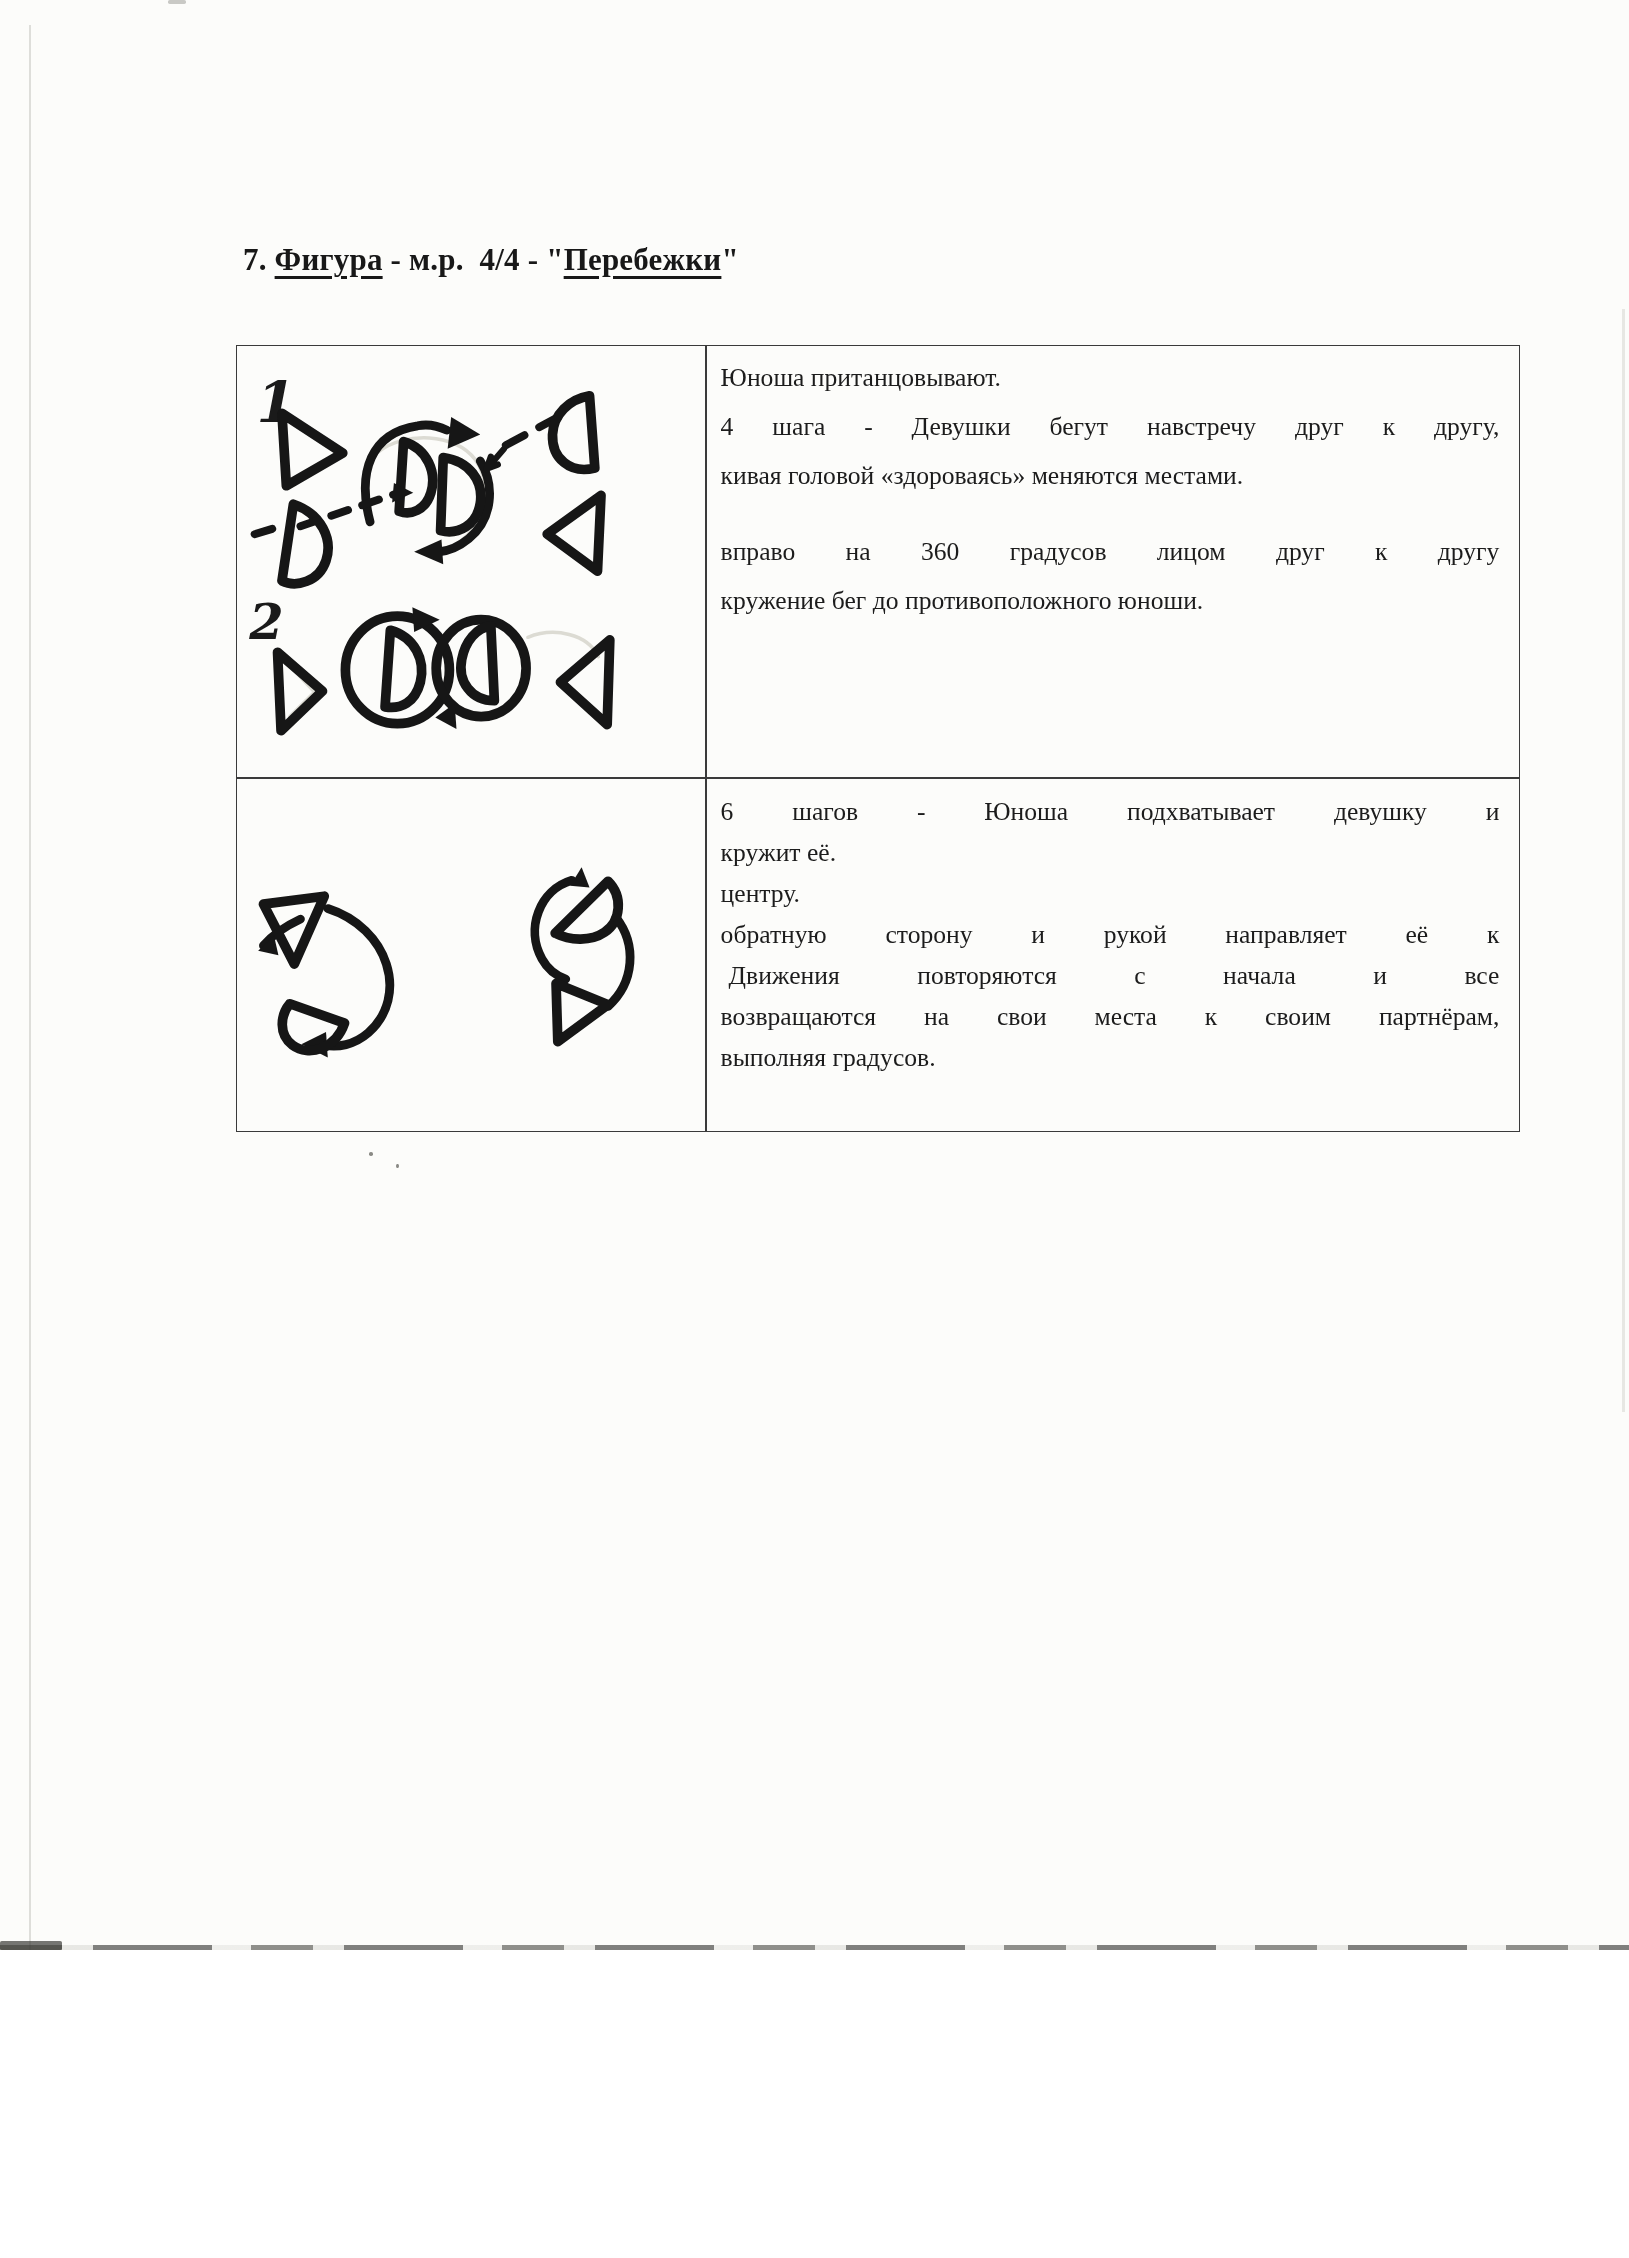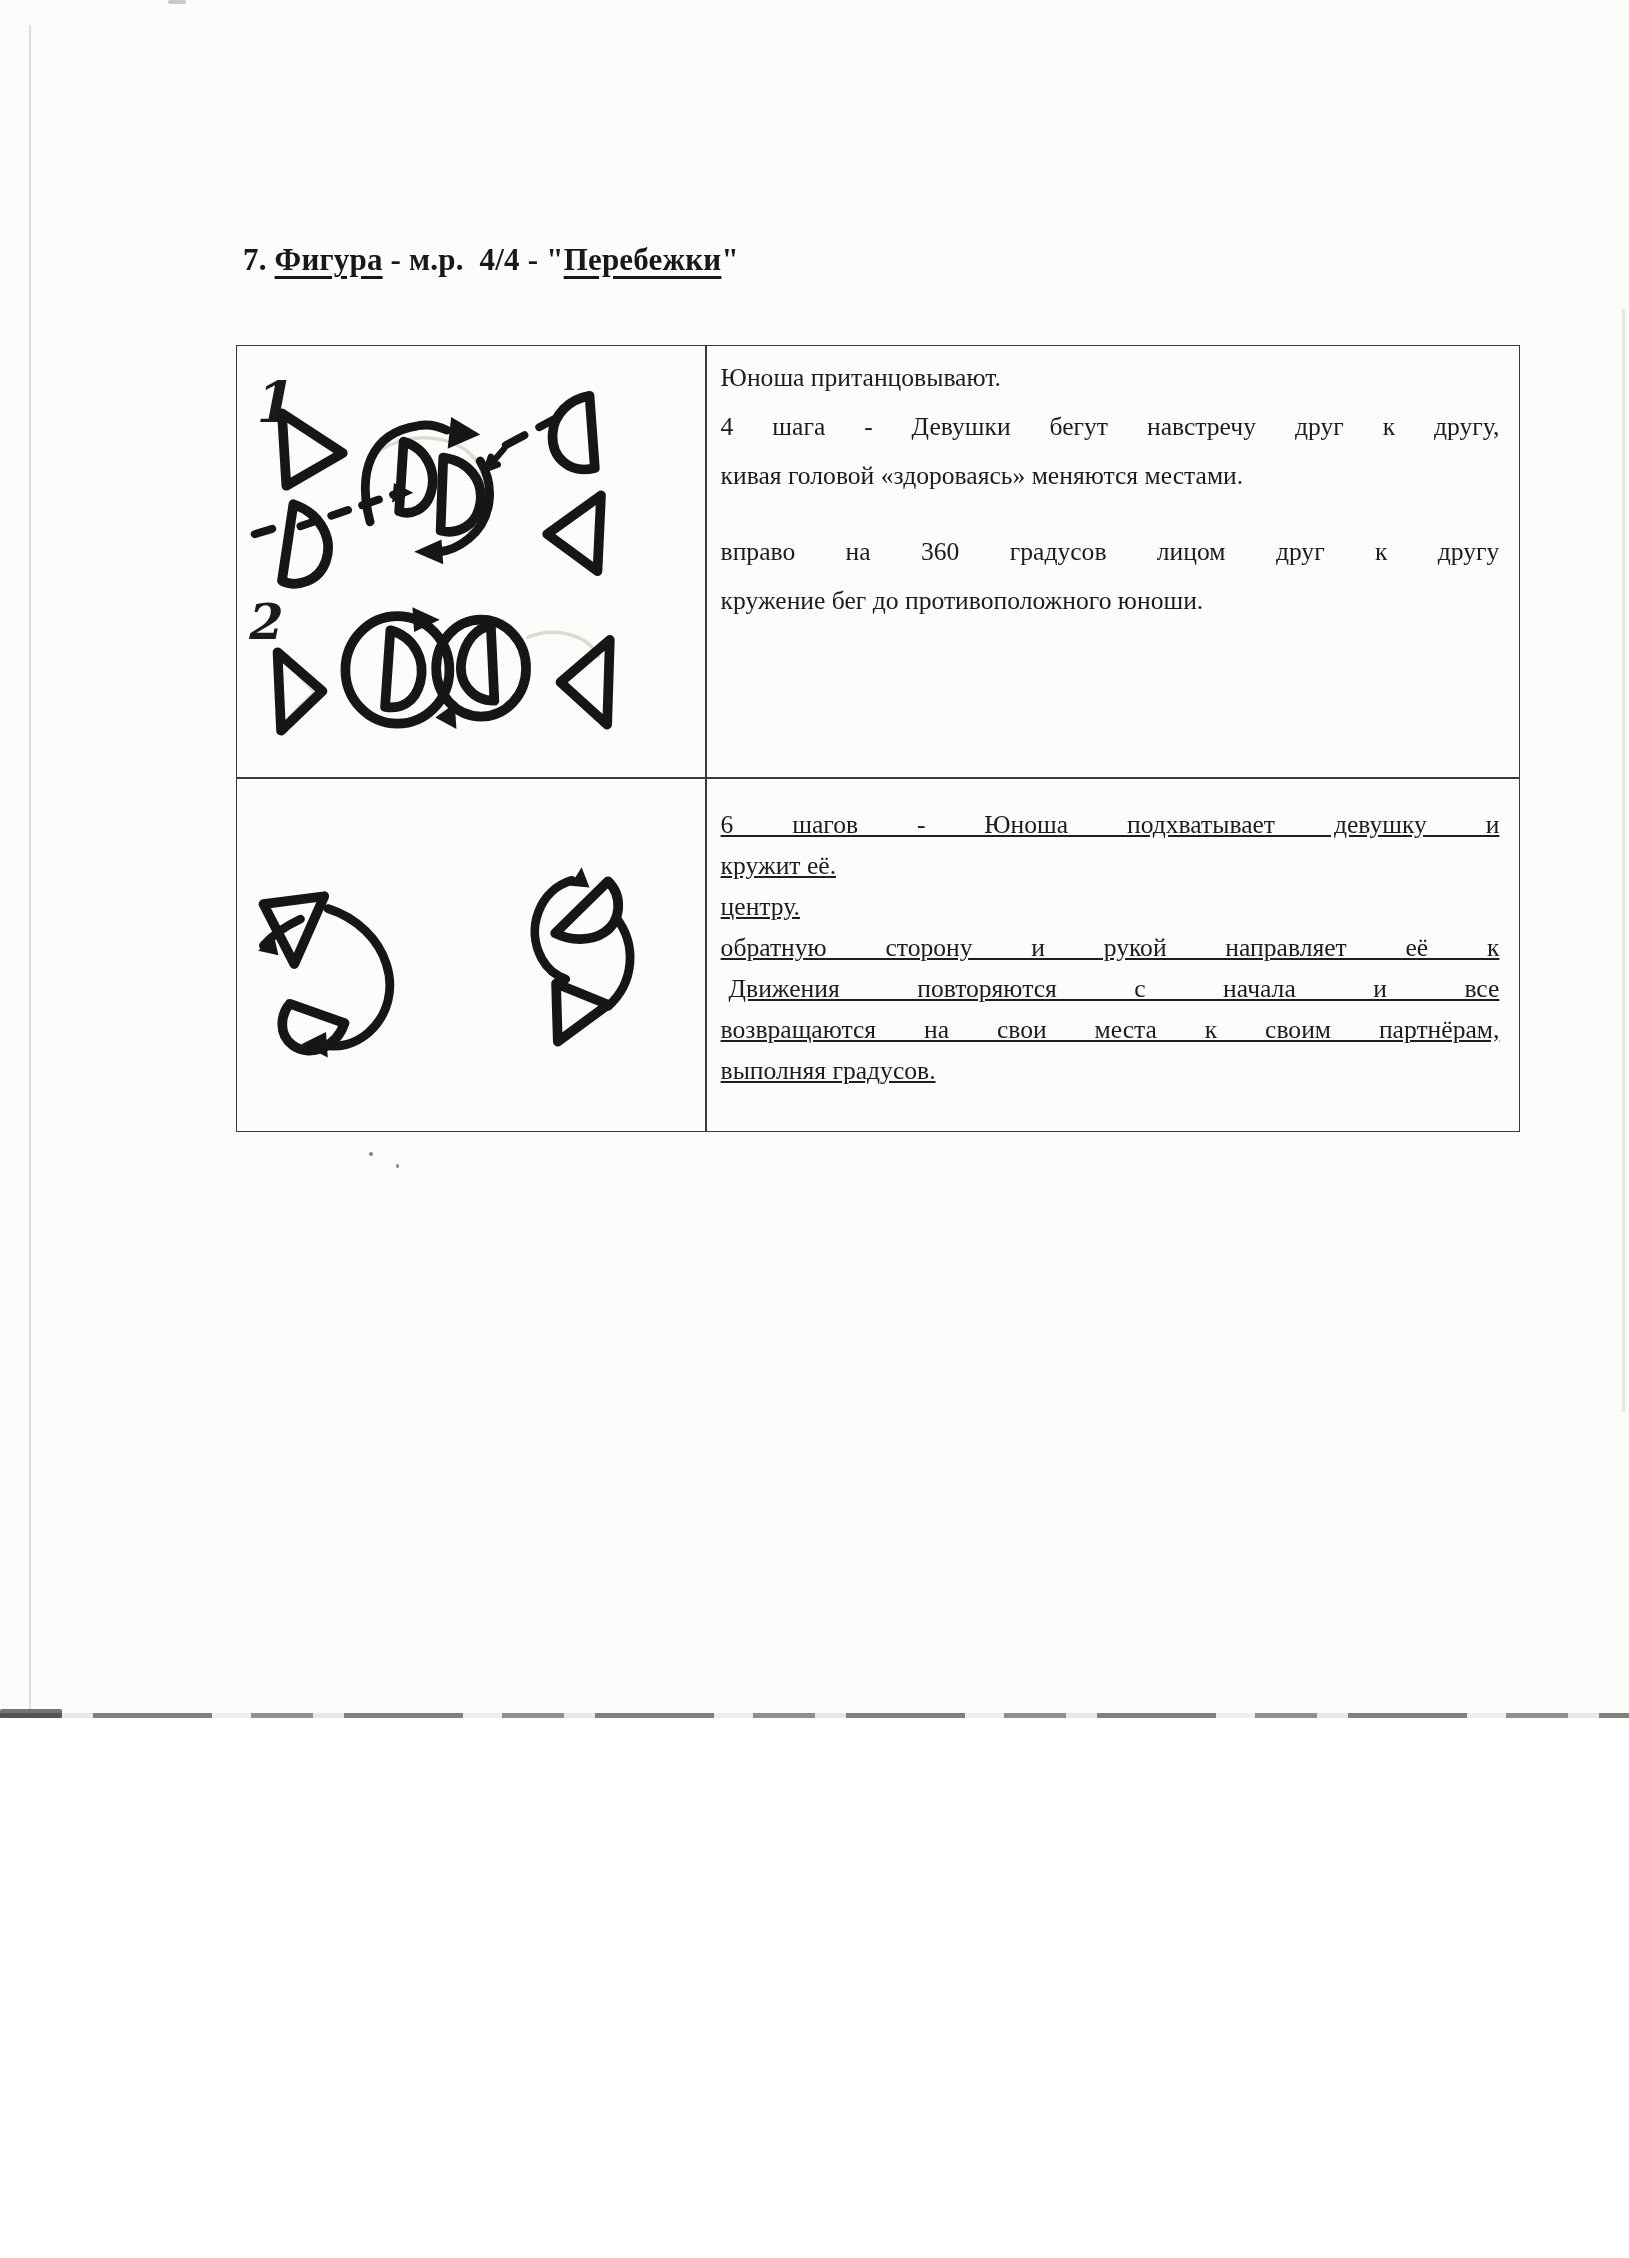--- a/index.html
+++ b/index.html
@@ -1,18 +1,18 @@
 <!DOCTYPE html>
 <html style="font-size:14px"><head>
 <meta charset="utf-8">
 <style>
   html,body{margin:0;padding:0;}
   body{width:1629px;height:2258px;background:#ffffff;}
   .page{
-    position:relative;width:1629px;height:1718px;overflow:hidden;
+    position:relative;width:1629px;height:1950px;overflow:hidden;
     background:#fcfcfa;
     font-family:"Liberation Serif", serif;
     color:#1e1e1e;
   }
   
   .edge-left{position:absolute;left:29px;top:25px;width:1.8px;height:2223px;background:rgba(165,165,158,.35);}
   .edge-right{position:absolute;left:1622px;top:309px;width:2.6px;height:1103px;background:rgba(175,175,168,.28);}
   .edge-bottom{
     position:absolute;left:0;bottom:0;width:1629px;height:5.3px;opacity:.8;
     background:repeating-linear-gradient(90deg,
@@ -33,21 +33,21 @@
 
   
   .tbl{
     position:absolute;left:236px;top:345px;width:1284px;height:787px;
     border:1.8px solid #3a3a3a;box-sizing:border-box;background:transparent;
   }
   .vline{position:absolute;left:468px;top:0;width:1.8px;height:100%;background:#3a3a3a;}
   .hline{position:absolute;left:0;top:431px;width:100%;height:1.8px;background:#3a3a3a;}
   .cell-text{position:absolute;left:473px;top:0;width:807px;box-sizing:border-box;
     padding:7px 17.6px 0 10.6px;}
-  .cell-text.r2{top:432px;padding-top:26px;text-decoration:underline;}
+  .cell-text.r2{top:432px;padding-top:13px;}
   .ln{font-size:25.6px;line-height:49px;white-space:pre-wrap;color:#1c1c1c;}
   .ln.s{line-height:41px;}
   .j{text-align:justify;text-align-last:justify;}
   .ind{padding-left:8px;}
   .parasp{height:26.5px;}
   .diag{position:absolute;left:0;}
   .diag.d1{top:0;}
   .diag.d2{top:432px;}
   svg .ink{stroke:#161616;fill:none;stroke-linecap:round;stroke-linejoin:round;}
   svg .fill{fill:#161616;stroke:none;}

